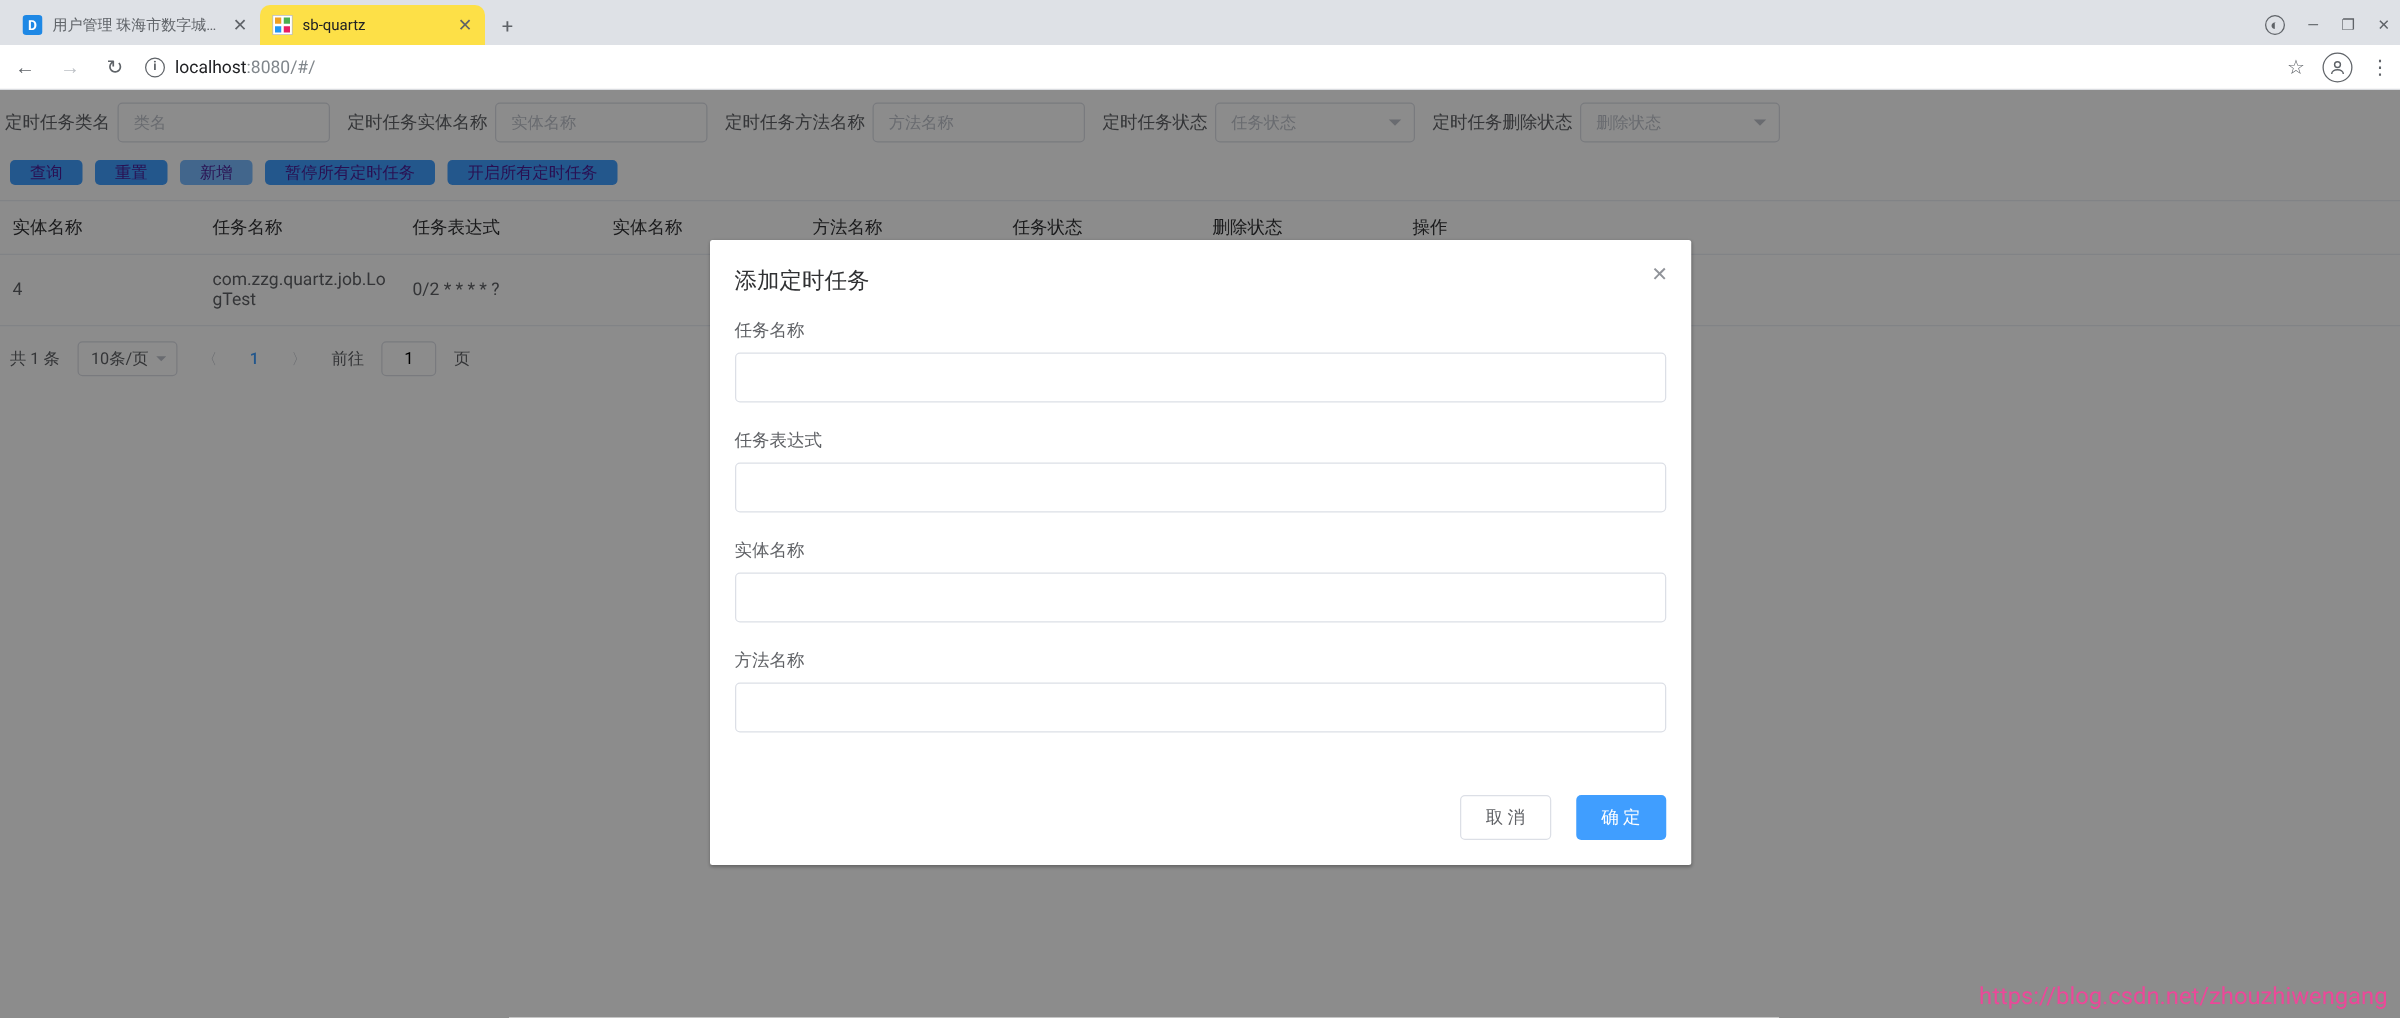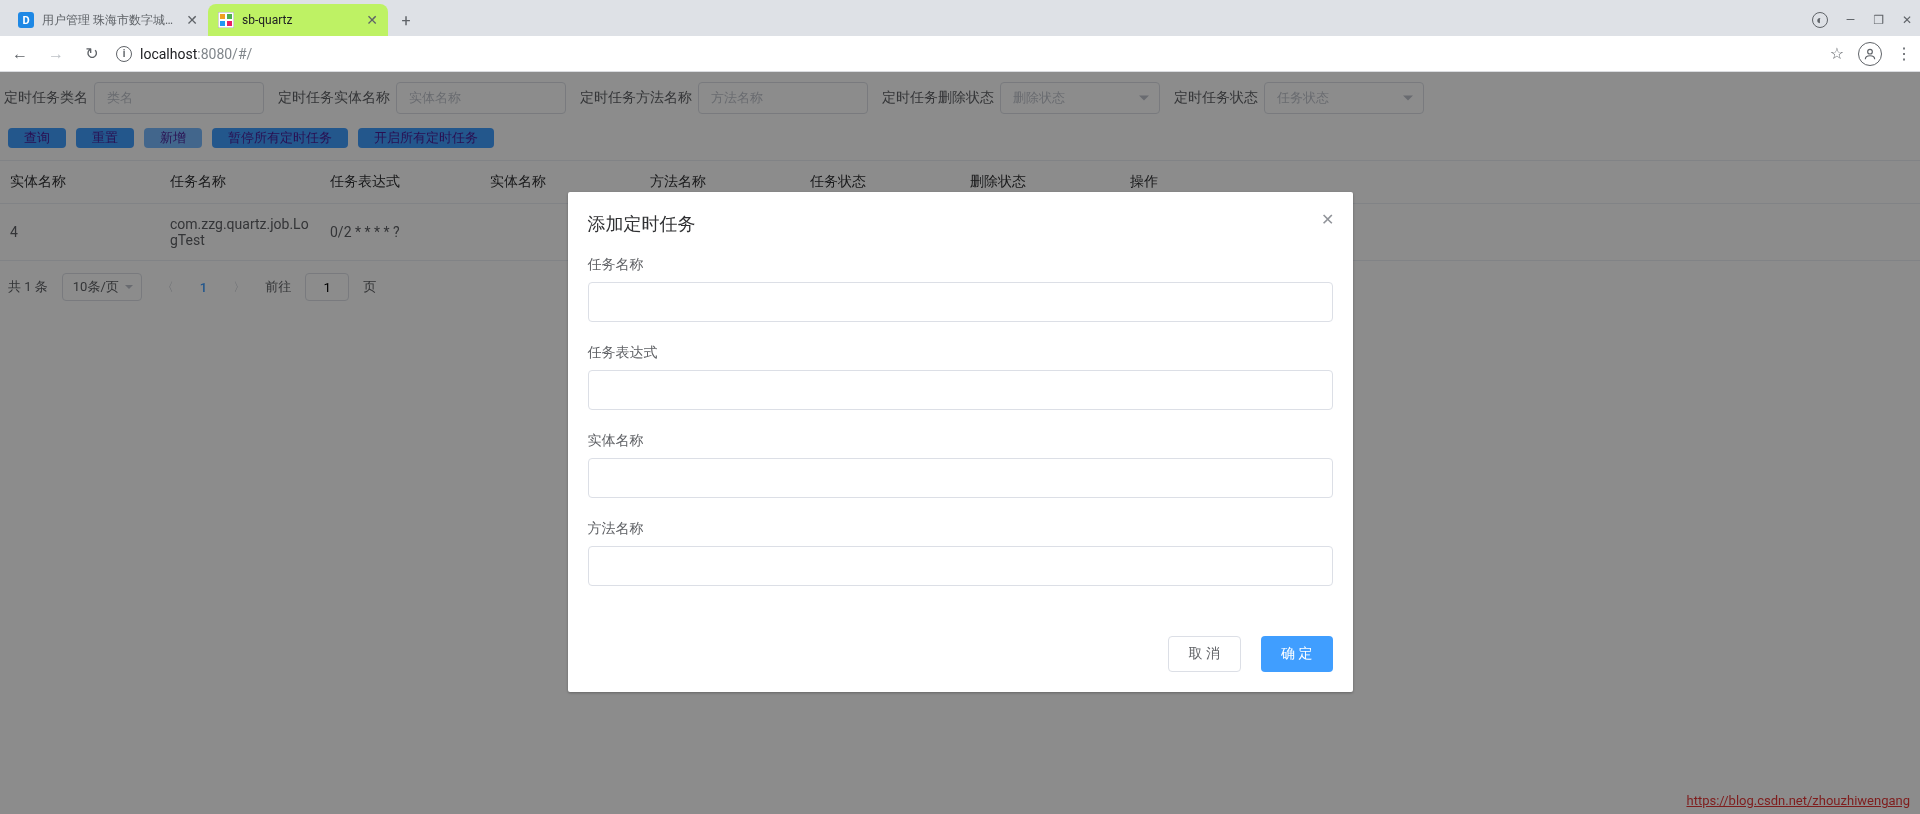--- a/index.html
+++ b/index.html
@@ -2,21 +2,21 @@
 <html><head>
   <meta charset="utf-8">
   <style>
     * { margin: 0; padding: 0; box-sizing: border-box; font-family: -apple-system, BlinkMacSystemFont, "Segoe UI", Roboto, "Helvetica Neue", Arial, "Microsoft YaHei", sans-serif; }
     body { background: #fff; overflow: hidden; }
 
     
     .browser-chrome { background: #dee1e6; }
     .titlebar { display: flex; align-items: flex-end; height: 36px; padding-left: 8px; }
     .tab { display: flex; align-items: center; height: 32px; padding: 0 10px; font-size: 12px; color: #5f6368; max-width: 200px; min-width: 180px; position: relative; }
-    .tab.active { background: #bef264; border-radius: 8px 8px 0 0; color: #202124; }
+    .tab.active { background: #fde047; border-radius: 8px 8px 0 0; color: #202124; }
     .tab .favicon { width: 16px; height: 16px; margin-right: 8px; flex-shrink: 0; display: flex; align-items: center; justify-content: center; }
     .tab .label { white-space: nowrap; overflow: hidden; text-overflow: ellipsis; flex: 1; }
     .tab .close { margin-left: 8px; color: #5f6368; font-size: 14px; }
     .newtab { width: 28px; height: 28px; display: flex; align-items: center; justify-content: center; color: #5f6368; font-size: 16px; margin-left: 4px; margin-bottom: 2px; }
     .win-controls { margin-left: auto; display: flex; align-items: center; height: 32px; padding-right: 8px; gap: 18px; color: #5f6368; }
     .win-controls span { font-size: 12px; }
     .extbadge { width:16px; height:16px; border-radius:50%; border:1px solid #5f6368; display:flex; align-items:center; justify-content:center; font-size:10px;}
 
     .toolbar { background: #fff; display: flex; align-items: center; height: 36px; padding: 0 8px; gap: 12px; border-bottom: 1px solid #dadce0; }
     .nav-icon { color: #5f6368; font-size: 16px; width: 24px; text-align: center; }
@@ -65,21 +65,21 @@
     .dialog { width: 785px; background: #fff; border-radius: 2px; margin-top: 120px; padding: 20px; position: relative; box-shadow: 0 1px 3px rgba(0,0,0,0.3);}
     .dialog-title { font-size: 18px; color: #303133; margin-bottom: 20px; }
     .dialog-close { position: absolute; top: 18px; right: 18px; color: #909399; font-size: 16px; cursor: pointer; }
     .form-item { margin-bottom: 22px; }
     .form-label { font-size: 14px; color: #606266; margin-bottom: 8px; display: block; }
     .form-input { width: 100%; height: 40px; border: 1px solid #dcdfe6; border-radius: 4px; padding: 0 12px; font-size: 14px; }
     .dialog-footer { display: flex; justify-content: flex-end; gap: 20px; margin-top: 50px; }
     .btn-default { height: 36px; padding: 0 20px; border: 1px solid #dcdfe6; border-radius: 4px; background: #fff; color: #606266; font-size: 14px; }
     .btn-primary { height: 36px; padding: 0 20px; border: none; border-radius: 4px; background: #409eff; color: #fff; font-size: 14px; }
 
-    .watermark { position: fixed; bottom: 6px; right: 10px; font-size: 13px; color: #7f1d1d; text-decoration: underline; }
+    .watermark { position: fixed; bottom: 6px; right: 10px; font-size: 19px; color: #ec4899; }
   </style>
 </head>
 <body>
 
 <div class="browser-chrome">
   <div class="titlebar">
     <div class="tab">
       <span class="favicon">
         <svg width="16" height="16">
             <rect width="16" height="16" rx="3" fill="#1e88e5"></rect>
@@ -139,26 +139,26 @@
     </div>
     <div class="filter-item">
       <span class="filter-label">定时任务实体名称</span>
       <div class="el-input ph w170">实体名称</div>
     </div>
     <div class="filter-item">
       <span class="filter-label">定时任务方法名称</span>
       <div class="el-input ph w170">方法名称</div>
     </div>
     <div class="filter-item">
+      <span class="filter-label">定时任务状态</span>
+      <div class="el-input ph w160 el-select">任务状态</div>
+    </div>
+    <div class="filter-item">
       <span class="filter-label">定时任务删除状态</span>
       <div class="el-input ph w160 el-select">删除状态</div>
-    </div>
-    <div class="filter-item">
-      <span class="filter-label">定时任务状态</span>
-      <div class="el-input ph w160 el-select">任务状态</div>
     </div>
   </div>
 
   <div class="btn-row">
     <button class="el-btn primary">查询</button>
     <button class="el-btn primary">重置</button>
     <button class="el-btn primary light">新增</button>
     <button class="el-btn primary">暂停所有定时任务</button>
     <button class="el-btn primary">开启所有定时任务</button>
   </div>

